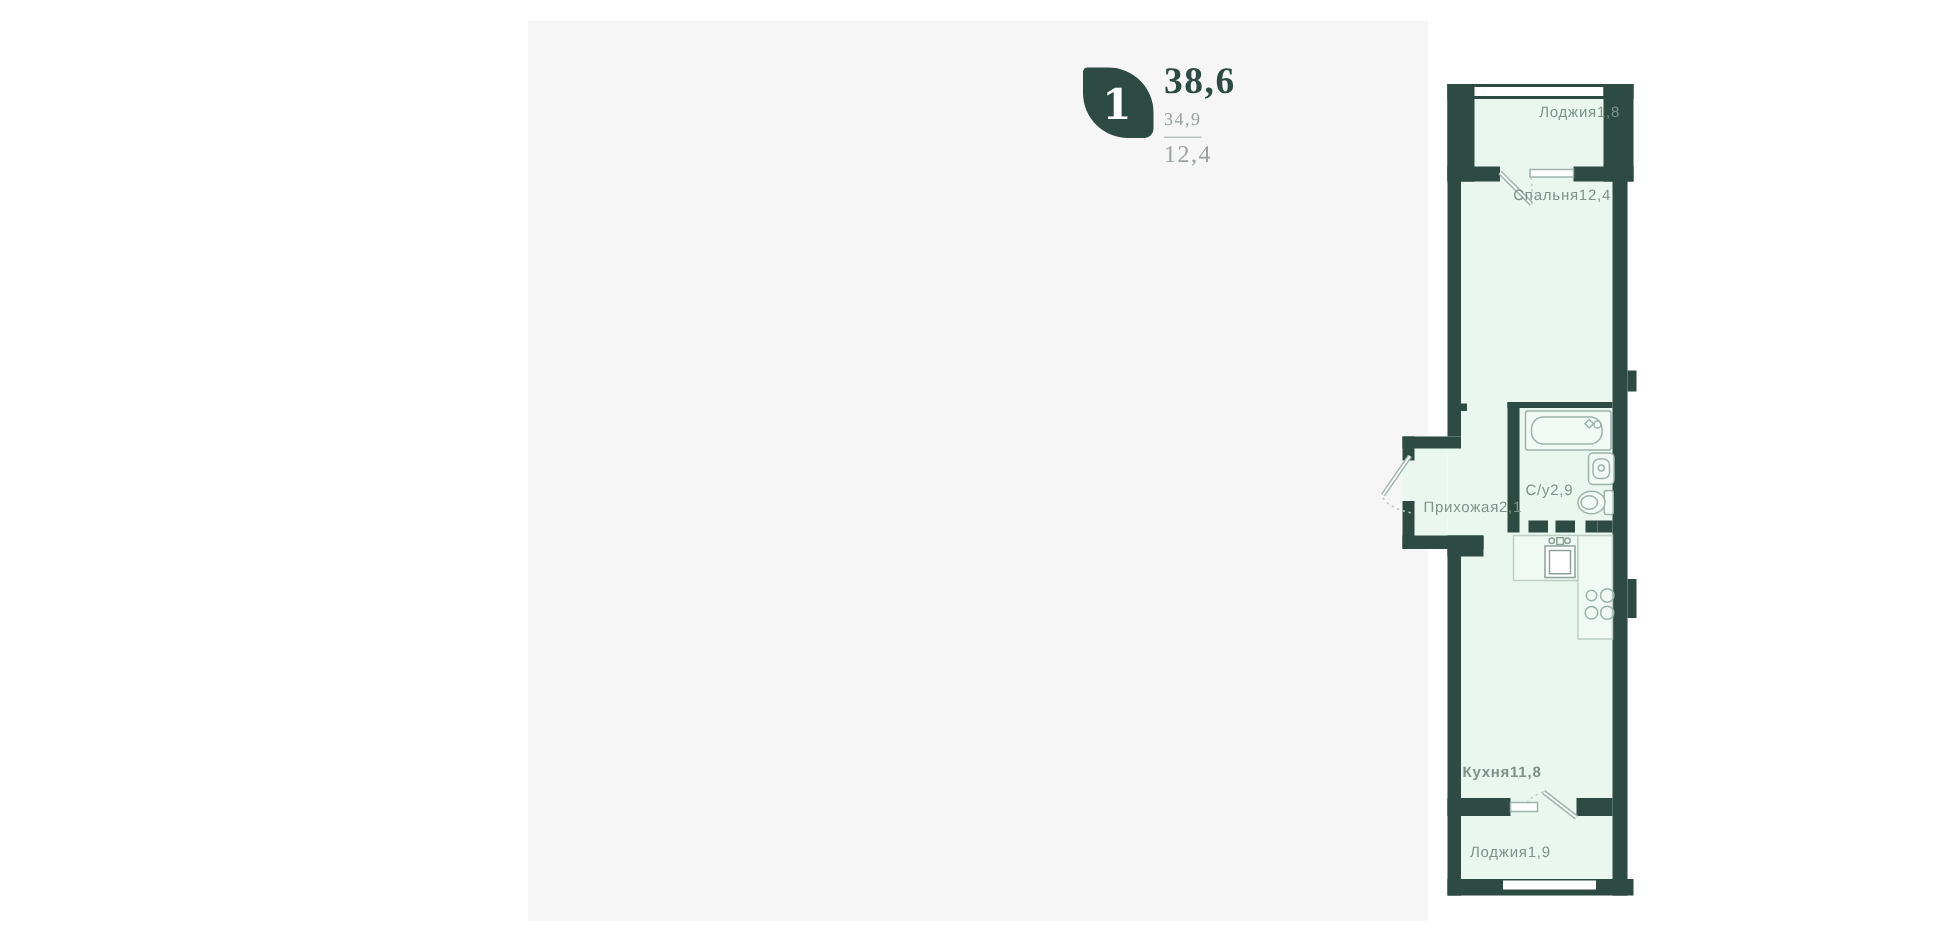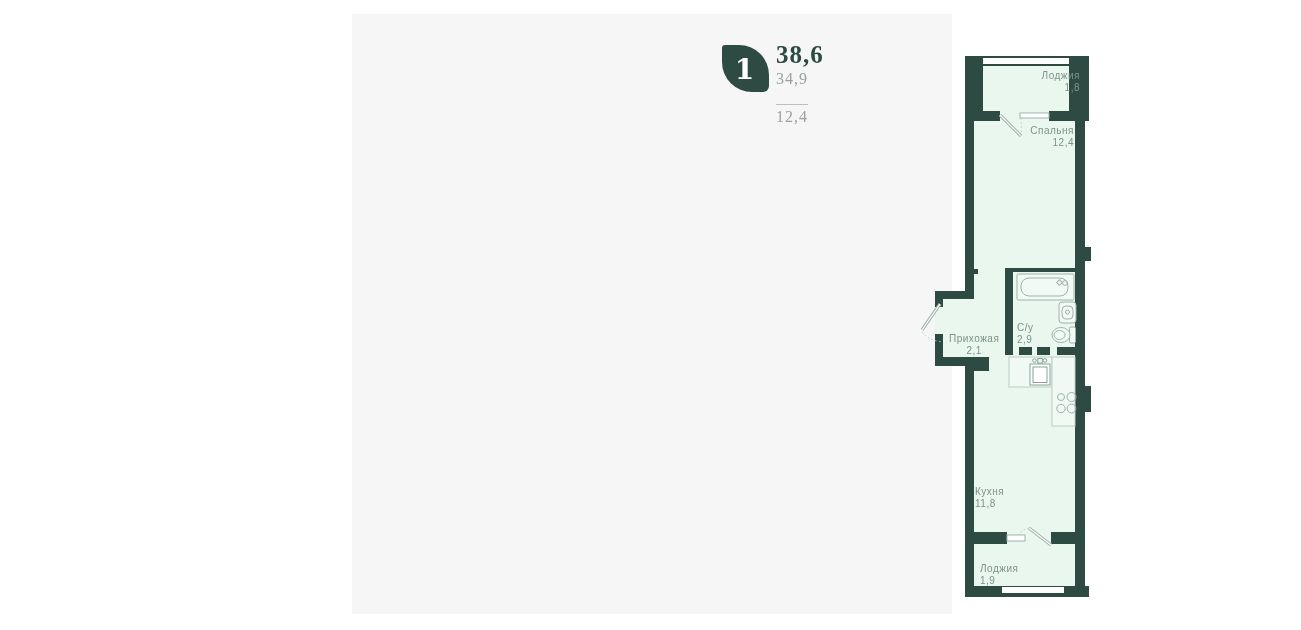--- a/index.html
+++ b/index.html
@@ -10,30 +10,30 @@
   html,body{width:1301px;height:630px;background:#ffffff;overflow:hidden;
     font-family:"Liberation Sans",sans-serif;}
   .panel{position:absolute;left:352px;top:14px;width:600px;height:600px;background:var(--panel);}
   
   .leaf{position:absolute;left:370px;top:31px;width:47px;height:47px;background:var(--brand);
     border-radius:3px 30px 6px 30px;display:flex;align-items:center;justify-content:center;}
   .leaf span{color:#fff;font-family:"DejaVu Serif",serif;font-weight:bold;font-size:28px;line-height:1;
     transform:translate(-1px,1px);}
   .hdr-nums{position:absolute;left:424px;top:27px;font-family:Liberation Serif, serif;}
   .area-total{font-size:25px;font-weight:bold;color:var(--brand);letter-spacing:1px;line-height:27px;}
-  .area-living{display:inline-block;font-size:16px;color:var(--muted);letter-spacing:1px;line-height:18px;
-    border-bottom:1.5px solid #b9c0be;padding-bottom:16px;margin-top:2px;}
+  .area-living{display:inline-block;font-size:12px;color:var(--muted);letter-spacing:1px;line-height:18px;
+    border-bottom:1.5px solid #b9c0be;padding-bottom:3px;margin-top:2px;}
   .area-kitchen{font-size:16px;color:var(--muted);letter-spacing:1px;line-height:18px;margin-top:3px;}
   
   .plan{position:absolute;left:563px;top:40px;width:196px;height:545px;}
   .wall{position:absolute;background:var(--wall);}
   .mint{position:absolute;background:var(--floor);}
   .winstrip{position:absolute;background:#ffffff;}
   .plan svg{position:absolute;left:0;top:0;}
-  .room-label{position:absolute;display:flex;flex-direction:column;
+  .room-label{position:absolute;display:flex;flex-direction:row;
     font-size:10px;line-height:11.5px;color:var(--label);letter-spacing:0.5px;white-space:nowrap;}
   .room-label.right{align-items:flex-end;text-align:right;}
 </style>
 </head>
 <body>
 
 <div class="panel">
 
   <div>
     <div class="leaf">
@@ -153,21 +153,21 @@
       <span>12,4</span>
     </div>
     <div class="room-label" style="top:279px;left:34px;align-items:center;">
       <span>Прихожая</span>
       <span>2,1</span>
     </div>
     <div class="room-label" style="top:268px;left:102px;">
       <span>С/у</span>
       <span>2,9</span>
     </div>
-    <div class="room-label" style="top:432px;left:60px;">
+    <div class="room-label" style="top:456px;left:60px;font-weight:bold;">
       <span>Кухня</span>
       <span>11,8</span>
     </div>
     <div class="room-label" style="top:509px;left:65px;">
       <span>Лоджия</span>
       <span>1,9</span>
     </div>
 
   </div>
 </div>

